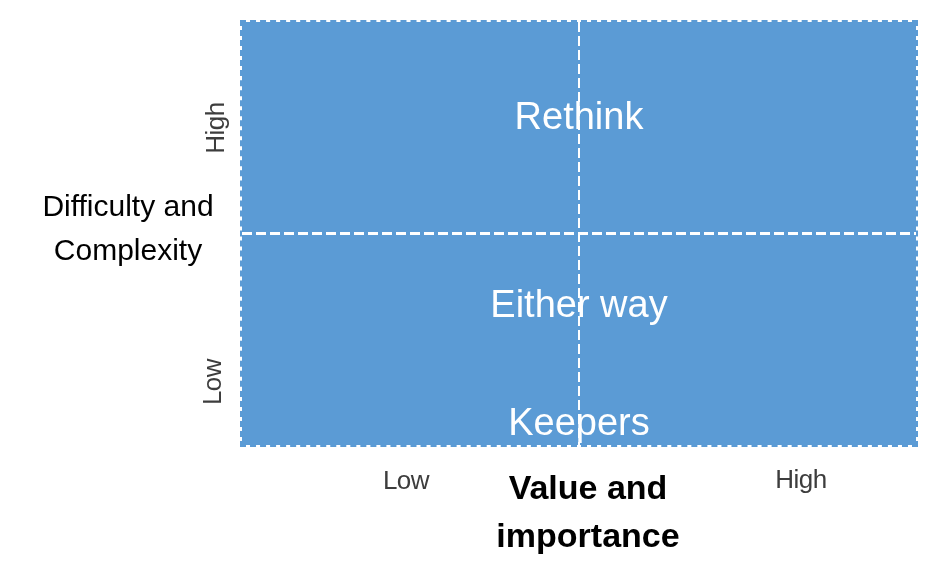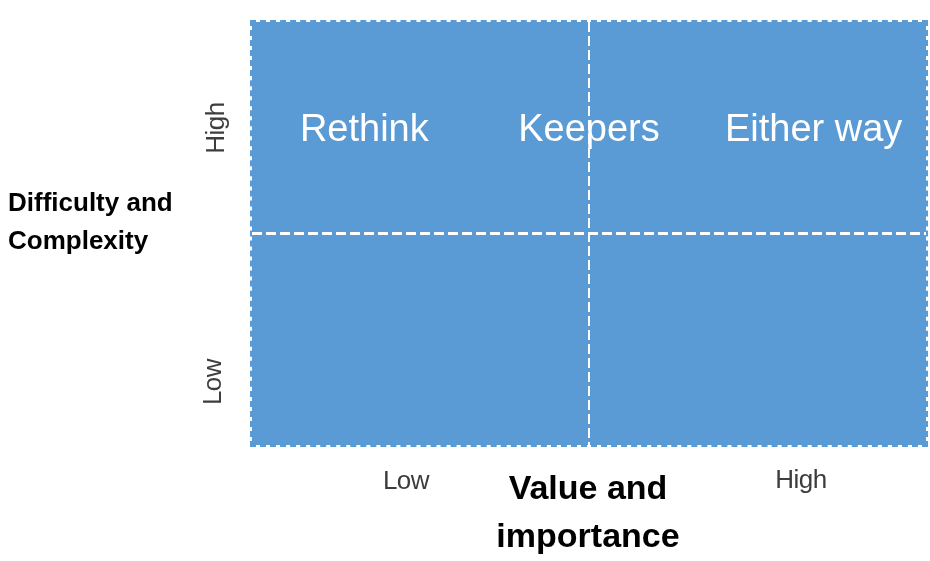--- a/index.html
+++ b/index.html
@@ -12,29 +12,29 @@
     position: relative;
     width: 930px;
     height: 561px;
     background: #ffffff;
     overflow: hidden;
   }
 
   
   .matrix {
     position: absolute;
-    left: 252px;
+    left: 242px;
     top: 22px;
     width: 674px;
     height: 423px;
     background: var(--fill, #5b9bd5);
     outline: 2px dashed var(--fill, #5b9bd5);
     outline-offset: 0px;
     display: grid;
-    grid-template-columns: 1fr 1fr 1fr;
+    grid-template-columns: 1fr;
     grid-template-rows: 1fr 1fr;
   }
   .quadrant {
     display: flex;
     align-items: center;
     justify-content: center;
     overflow: hidden;
   }
   .q-label {
     display: inline-block;
@@ -73,23 +73,23 @@
     );
     pointer-events: none;
   }
 
   
   .y-title {
     position: absolute;
     left: 8px;
     top: 184px;
     width: 240px;
-    text-align: left;
-    font-size: 26px;
-    font-weight: 700;
+    text-align: center;
+    font-size: 30px;
+    font-weight: 400;
     color: var(--title, #000000);
     line-height: 1.45;
   }
   .x-title {
     position: absolute;
     left: 478px;
     top: 464px;
     width: 220px;
     text-align: center;
     font-size: 34px;
@@ -131,24 +131,24 @@
   <div class="y-title">Difficulty and Complexity</div>
 
   <div class="tick y-tick y-tick-high">High</div>
   <div class="tick y-tick y-tick-low">Low</div>
 
   <div class="matrix">
     <div class="quadrant">
       <span class="q-label">Rethink</span>
     </div>
     <div class="quadrant">
-      <span class="q-label">Keepers</span>
+      <span class="q-label">Either way</span>
     </div>
     <div class="quadrant">
-      <span class="q-label">Either way</span>
+      <span class="q-label">Keepers</span>
     </div>
 
     <div class="divider-v"></div>
     <div class="divider-h"></div>
   </div>
 
   <div class="tick x-tick x-tick-low">Low</div>
   <div class="tick x-tick x-tick-high">High</div>
 
   <div class="x-title">Value and importance</div>

